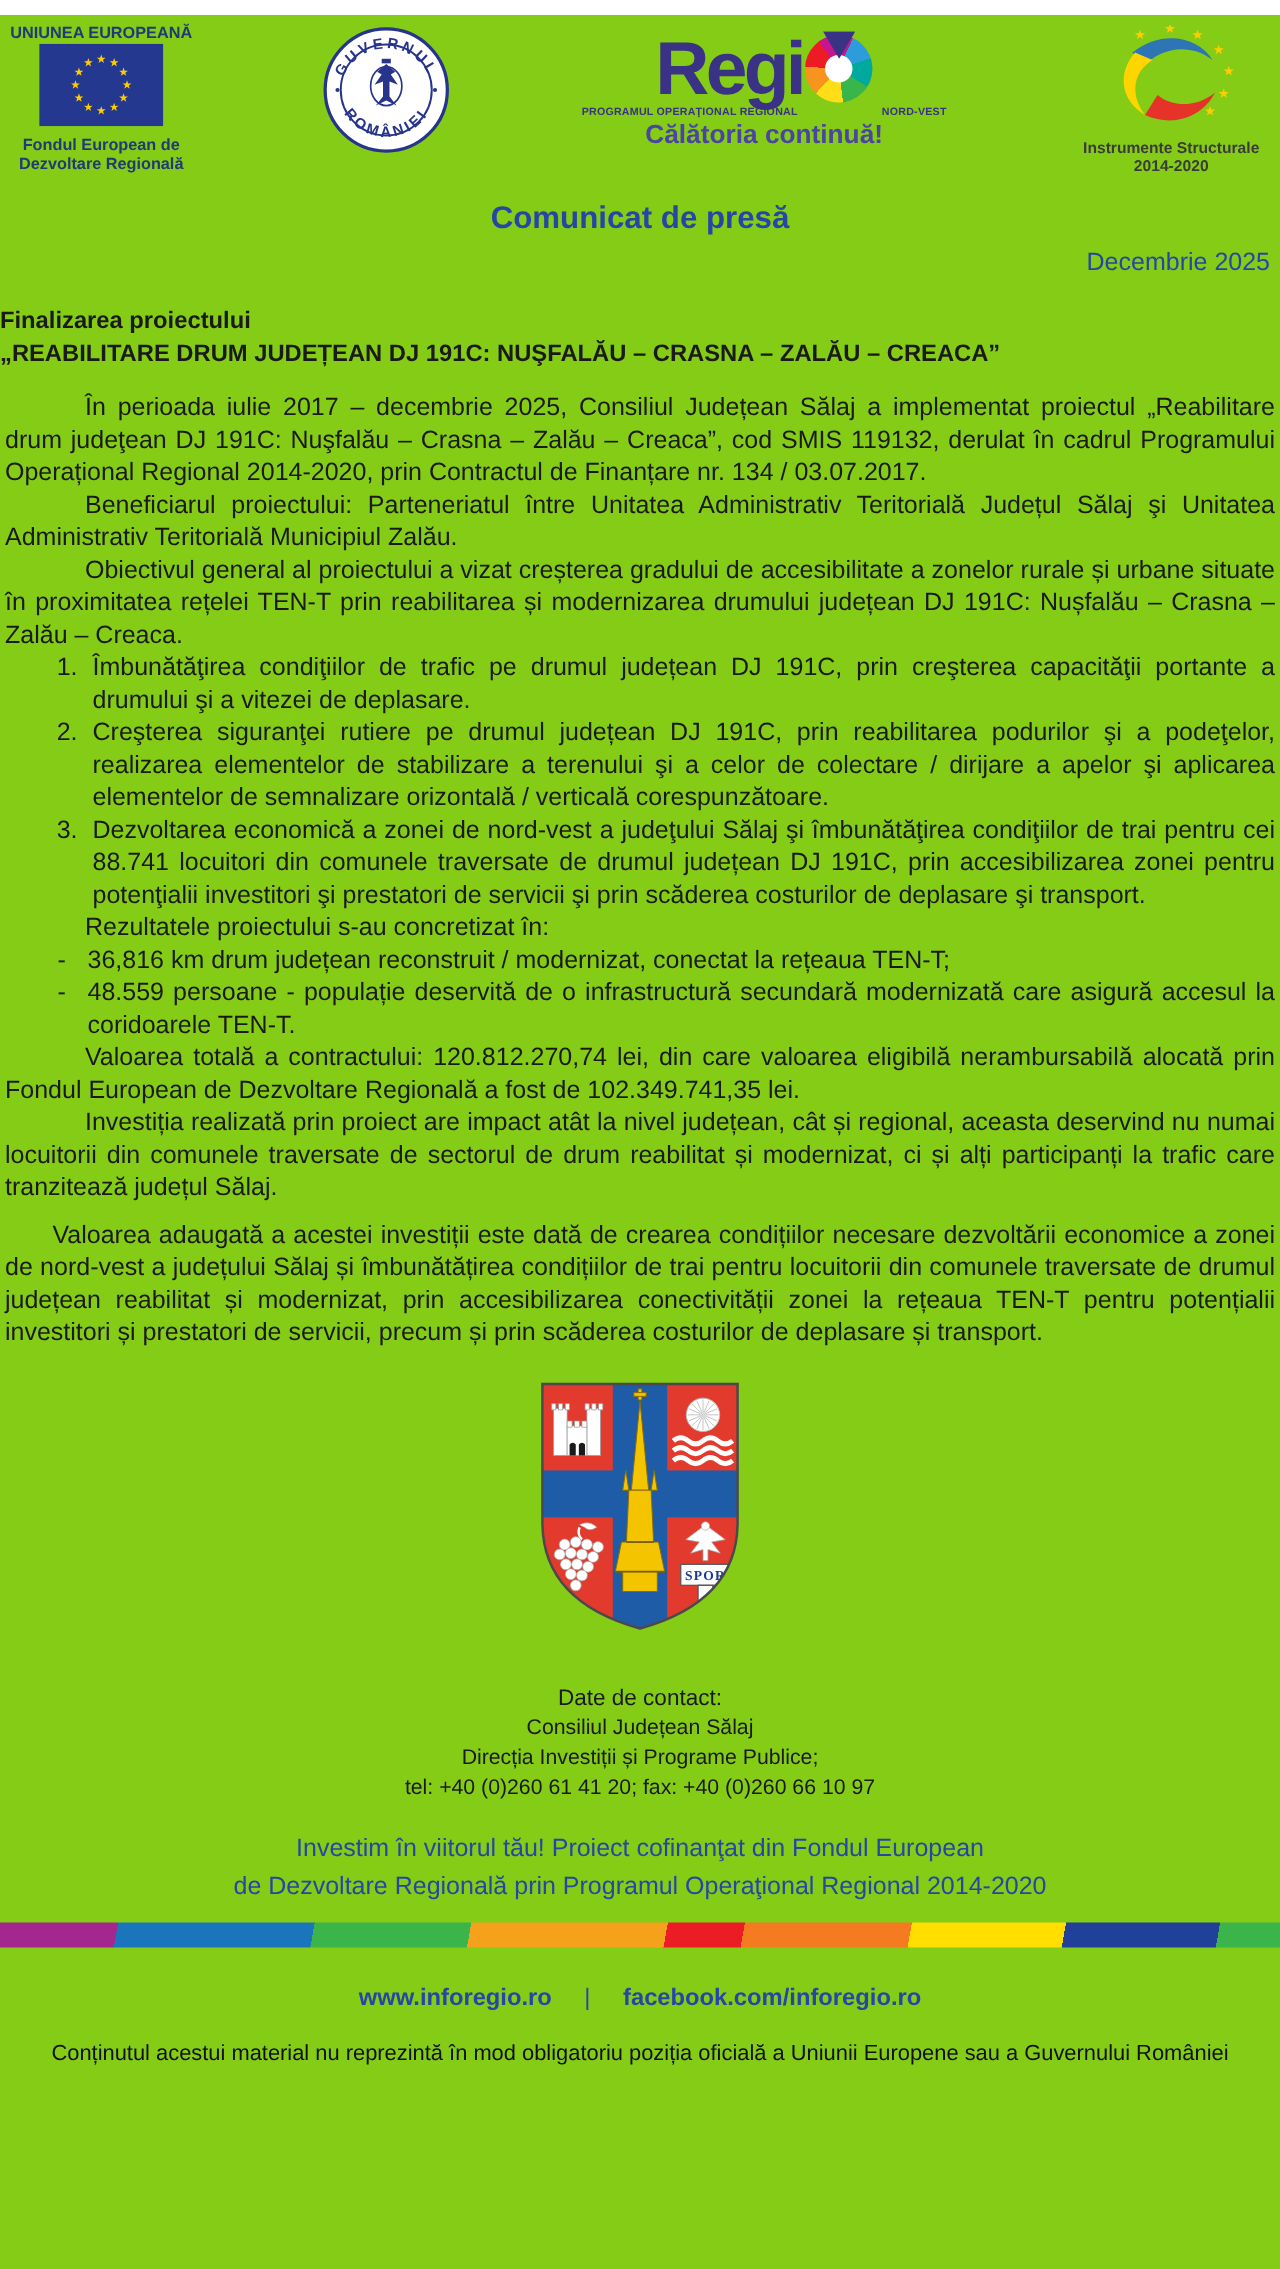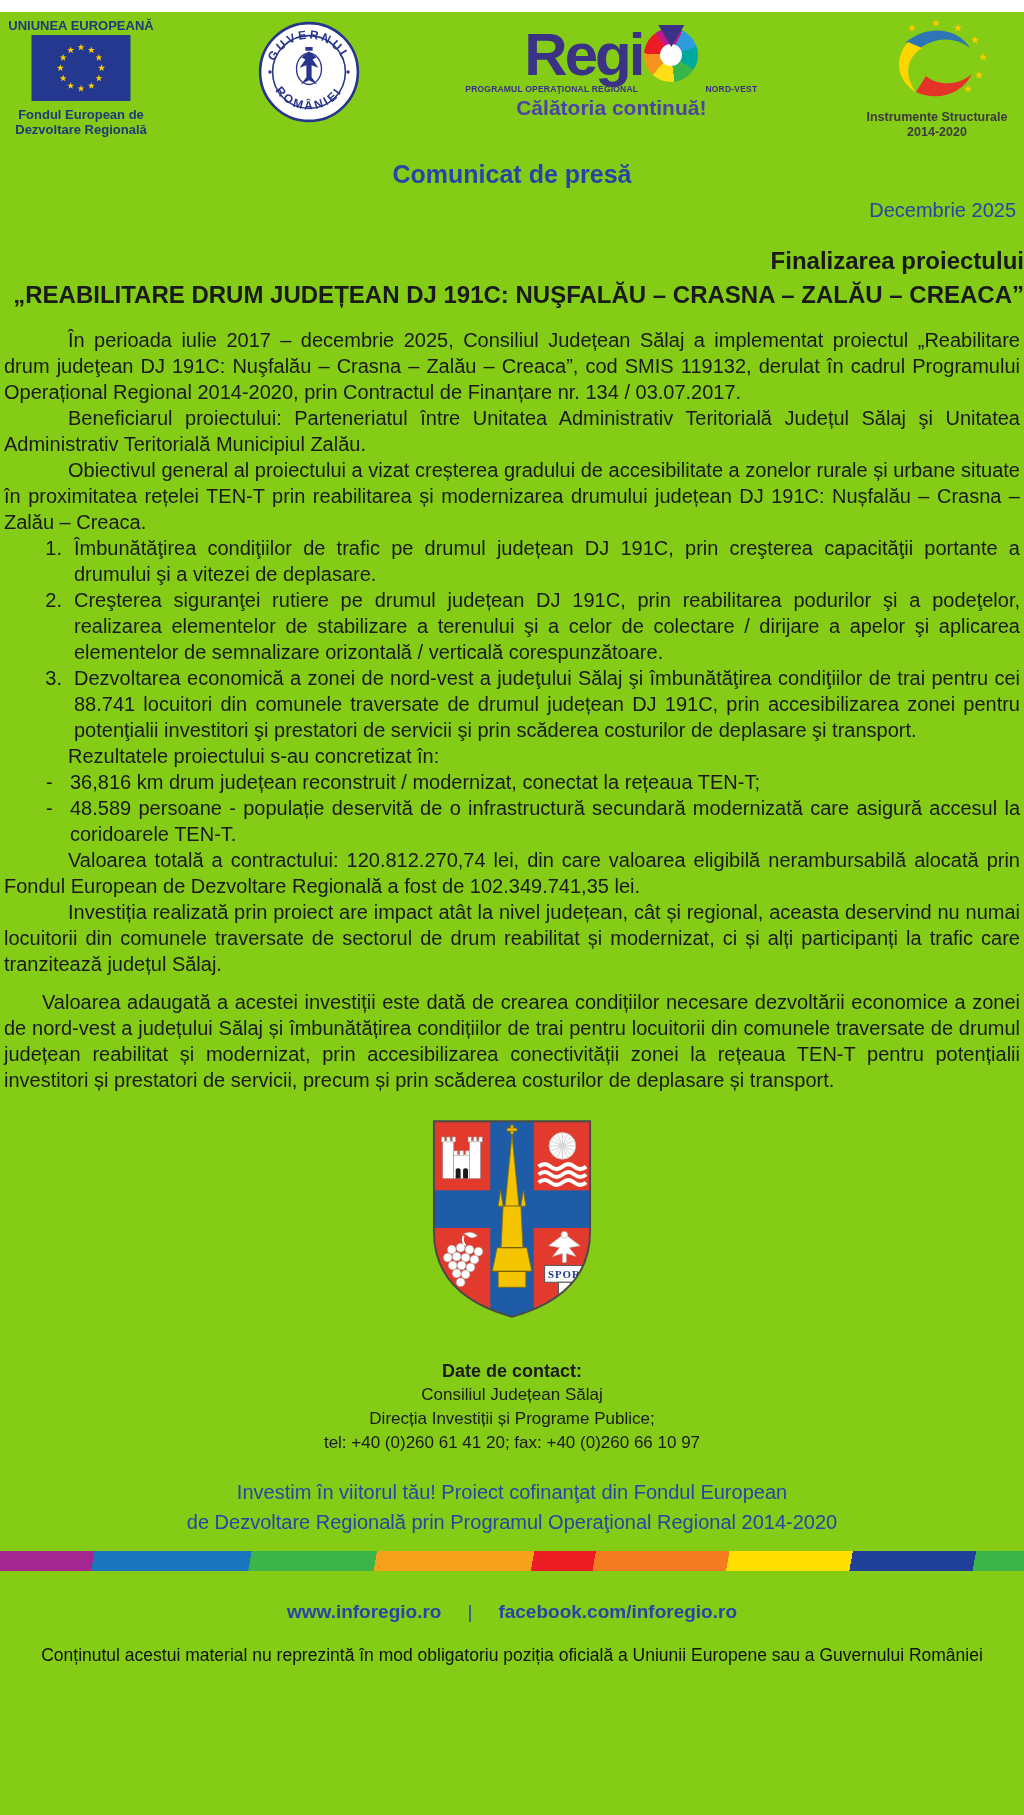--- a/index.html
+++ b/index.html
@@ -25,36 +25,36 @@
     background:#3a3285;clip-path:polygon(0 0,100% 0,50% 100%);z-index:2;}
   .regio-sub{display:flex;justify-content:space-between;width:292px;margin:2px auto 0;
     font-size:8.5px;font-weight:bold;color:#3a3285;letter-spacing:0.2px;}
   .regio-tag{font-size:21px;font-weight:bold;color:#4a44a5;margin-top:2px;}
   .is-block{width:150px;text-align:center;margin-top:2px;color:#3b3b3b;}
   .is-text{font-size:12.5px;font-weight:bold;line-height:1.2;margin-top:2px;}
   
   .pr-title{font-size:25px;font-weight:bold;color:#2646a6;text-align:center;
     margin-top:16px;}
   .pr-date{font-size:20px;color:#2646a6;text-align:right;padding-right:8px;margin-top:10px;}
-  .subject{font-size:24px;font-weight:bold;text-align:right;line-height:1.4;margin-top:22px;}
+  .subject{font-size:19px;font-weight:bold;text-align:left;line-height:1.4;margin-top:22px;}
   
   .body-text{padding:0 4px;margin-top:16px;font-size:20px;line-height:26px;text-align:justify;}
   .para{text-indent:64px;margin:0;}
   .para.sm-indent{text-indent:38px;}
   .para.gap-top{margin-top:12px;}
   .li-row{display:flex;margin:0;}
   .li-num{flex:0 0 30px;text-align:right;margin-left:28px;}
   .li-body{flex:1;margin-left:12px;text-align:justify;}
   .li-dash{flex:0 0 12px;margin-left:42px;}
   .results-intro{text-indent:64px;margin:0;}
   
   .arms-wrap{text-align:center;margin-top:22px;}
   
   .contact{display:block;text-align:center;margin-top:32px;font-size:17px;line-height:24px;}
-  .contact-heading{font-weight:bold;font-size:18px;}
+  .contact-heading{font-weight:normal;font-size:18px;}
   .email-link{text-decoration:underline;color:#1a1a1a;}
   
   .cofin{color:#2646a6;text-align:center;font-size:20px;line-height:30px;margin-top:22px;}
   .rainbow{height:20px;width:100%;margin-top:14px;}
   .links-row{display:flex;justify-content:center;gap:26px;margin-top:30px;
     font-size:19px;font-weight:bold;color:#2646a6;}
   .links-row .sep{font-weight:normal;color:#2646a6;}
   .link{color:#2646a6;text-decoration:none;cursor:pointer;}
   .disclaimer{font-size:17.5px;text-align:center;margin-top:22px;color:#111;}
 </style>
@@ -178,21 +178,21 @@
     </div>
 
     <p class="results-intro">Rezultatele proiectului s-au concretizat în:</p>
 
     <div class="li-row">
       <span class="li-dash">-</span>
       <span class="li-body">36,816 km drum județean reconstruit / modernizat, conectat la rețeaua TEN-T;</span>
     </div>
     <div class="li-row">
       <span class="li-dash">-</span>
-      <span class="li-body">48.589 persoane - populație deservită de o infrastructură secundară modernizată care asigură accesul la coridoarele TEN-T.</span>
+      <span class="li-body">48.559 persoane - populație deservită de o infrastructură secundară modernizată care asigură accesul la coridoarele TEN-T.</span>
     </div>
 
     <p class="para">Valoarea totală a contractului: 120.812.270,74 lei, din care valoarea eligibilă nerambursabilă alocată prin Fondul European de Dezvoltare Regională a fost de 102.349.741,35 lei.</p>
     <p class="para">Investiția realizată prin proiect are impact atât la nivel județean, cât și regional, aceasta deservind nu numai locuitorii din comunele traversate de sectorul de drum reabilitat și modernizat, ci și alți participanți la trafic care tranzitează județul Sălaj.</p>
     <p class="para sm-indent gap-top">Valoarea adaugată a acestei investiții este dată de crearea condițiilor necesare dezvoltării economice a zonei de nord-vest a județului Sălaj și îmbunătățirea condițiilor de trai pentru locuitorii din comunele traversate de drumul județean reabilitat și modernizat, prin accesibilizarea conectivității zonei la rețeaua TEN-T pentru potențialii investitori și prestatori de servicii, precum și prin scăderea costurilor de deplasare și transport.</p>
   </div>
 
   <div class="arms-wrap">
     <svg width="168" height="208" viewBox="0 0 170 210">
       <defs>

